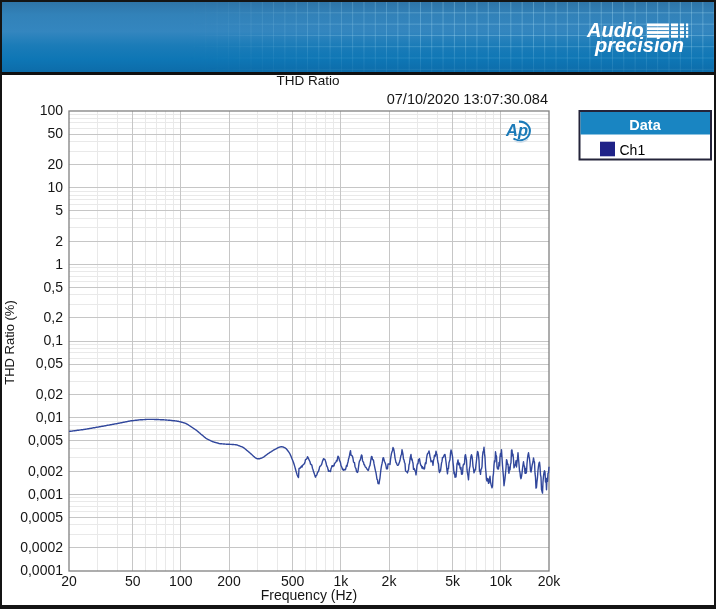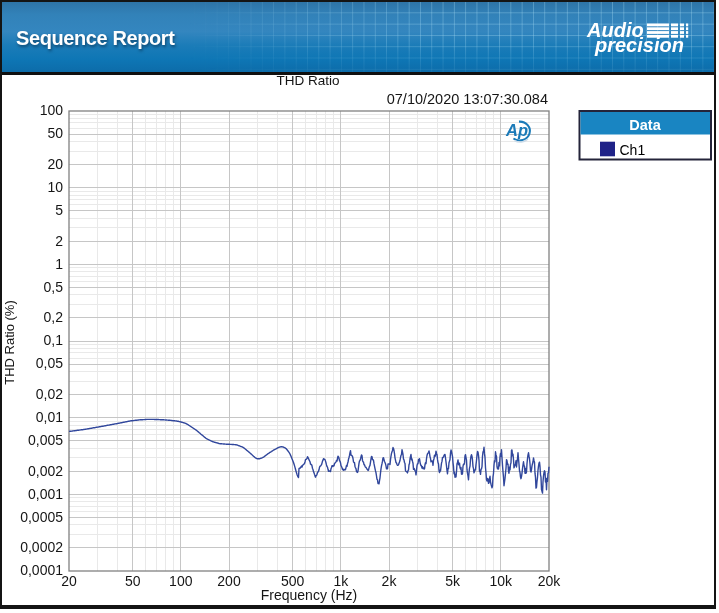--- a/index.html
+++ b/index.html
@@ -17,21 +17,20 @@
    mask-image:linear-gradient(90deg,transparent 0 26%,rgba(0,0,0,.65) 44%,#000 62%),
               linear-gradient(180deg,#000 0 55%,rgba(0,0,0,.5) 80%,rgba(0,0,0,.25) 100%);
    mask-composite:intersect}
  #htitle{position:absolute;left:14px;top:24.5px;color:#fff;font-weight:bold;font-size:20px;
    letter-spacing:-0.4px;text-shadow:1px 2px 3px rgba(0,20,40,.5)}
 </style></head>
 <body>
 <div id="frame">
  <div id="hdr">
   <div id="hgrid"></div>
-  <div id="htitle">Sequence Report</div>
   <svg width="120" height="42" viewBox="0 0 120 42" style="position:absolute;left:582px;top:16px">
     <g fill="#fff" font-family="Liberation Sans, sans-serif" font-style="italic" font-weight="bold">
       <text x="3" y="19" font-size="20">Audio</text>
       <text x="11" y="33.5" font-size="20">precision</text>
     </g>
     <g fill="#fff">
       <rect x="63" y="5.5" width="22" height="2.8"></rect>
           <rect x="87" y="5.5" width="7" height="2.8"></rect>
           <rect x="96" y="5.5" width="4" height="2.8"></rect>
           <rect x="102" y="5.5" width="2.2" height="2.8"></rect>

